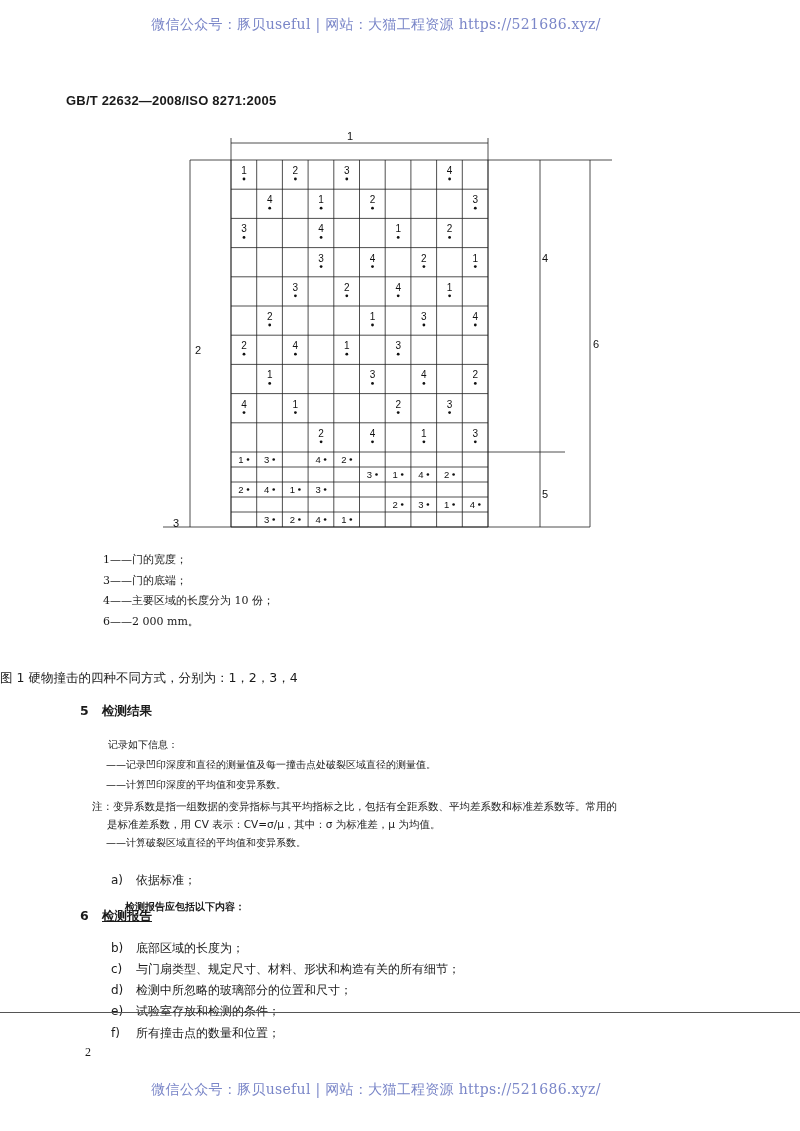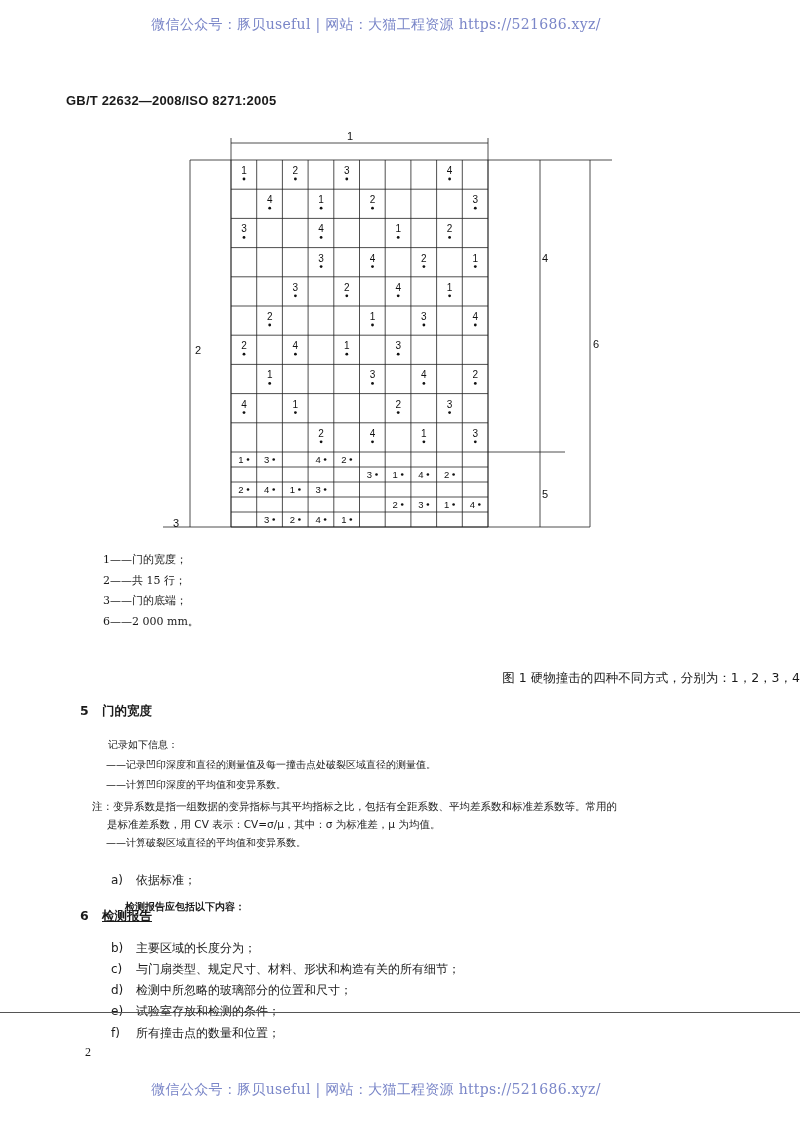--- a/index.html
+++ b/index.html
@@ -17,21 +17,21 @@
   .wm-top { top:16px; }
   .wm-bottom { top:1081px; }
   .std-header {
     position:absolute; left:66px; top:93px; font-size:13px; font-weight:bold;
     font-family:"Liberation Sans", "DejaVu Sans", sans-serif; letter-spacing:0.2px;
   }
   svg text { font-family:"Liberation Sans", "DejaVu Sans", sans-serif; fill:#111; }
   .legend { position:absolute; left:103px; top:550px; font-size:11px; line-height:20.5px; }
   .legend div { white-space:nowrap; }
   .fig-caption {
-    position:absolute; left:0; width:800px; text-align:right; top:670px;
+    position:absolute; left:0; width:800px; text-align:left; top:670px;
     font-size:12.5px; font-family:"DejaVu Sans", sans-serif;
   }
   .sec-heading { position:absolute; left:80px; font-size:12.5px; font-weight:bold; font-family:"DejaVu Sans", sans-serif; }
   .sec-heading .num { display:inline-block; width:22px; }
   .para { position:absolute; font-size:10px; white-space:nowrap; font-family:"DejaVu Sans", sans-serif; }
   .note { position:absolute; font-size:10.5px; white-space:nowrap; font-family:"DejaVu Sans", sans-serif; }
   .list-item { position:absolute; left:111px; font-size:12px; white-space:nowrap; font-family:"DejaVu Sans", sans-serif; }
   .list-item .mk { display:inline-block; width:25px; }
   .hr-line { position:absolute; left:0; top:1012px; width:800px; height:1px; background:#555; }
   .page-num { position:absolute; left:85px; top:1045px; font-size:12px; font-family:"Liberation Serif", serif; }
@@ -215,44 +215,44 @@
       <circle cx="299.4" cy="519.5" r="1.3" fill="#111"></circle>
       <text x="318.1" y="523" font-size="9.5" text-anchor="middle">4</text>
       <circle cx="325.1" cy="519.5" r="1.3" fill="#111"></circle>
       <text x="343.8" y="523" font-size="9.5" text-anchor="middle">1</text>
       <circle cx="350.8" cy="519.5" r="1.3" fill="#111"></circle>
     </g>
 </svg>
 
 <div class="legend">
   <div>1——门的宽度；</div>
-  <div>2——共 15 行；</div>
   <div>3——门的底端；</div>
+  <div>4——主要区域的长度分为 10 份；</div>
   <div>6——2 000 mm。</div>
 </div>
 
 <div class="fig-caption">图 1    硬物撞击的四种不同方式，分别为：1，2，3，4</div>
 
 <div class="sec-heading" style="top:703px;">
-  <span class="num">5</span><span>门的宽度</span>
+  <span class="num">5</span><span>检测结果</span>
 </div>
 <div class="para" style="left:108px;top:738px;">记录如下信息：</div>
 <div class="para" style="left:106px;top:758px;">——记录凹印深度和直径的测量值及每一撞击点处破裂区域直径的测量值。</div>
 <div class="para" style="left:106px;top:778px;">——计算凹印深度的平均值和变异系数。</div>
 <div class="note" style="left:92px;top:800px;">注：变异系数是指一组数据的变异指标与其平均指标之比，包括有全距系数、平均差系数和标准差系数等。常用的</div>
 <div class="note" style="left:107px;top:818px;">是标准差系数，用 CV 表示：CV=σ/μ，其中：σ 为标准差，μ 为均值。</div>
 <div class="para" style="left:106px;top:836px;">——计算破裂区域直径的平均值和变异系数。</div>
 
 <div class="sec-heading" style="top:908px;text-decoration:underline;">
   <span class="num">6</span><span>检测报告</span>
 </div>
 <div class="para" style="left:125px;top:900px;font-weight:bold;">检测报告应包括以下内容：</div>
 
 <div class="list-item" style="top:872px;"><span class="mk">a)</span><span>依据标准；</span></div>
-<div class="list-item" style="top:940px;"><span class="mk">b)</span><span>主要区域的长度分为；</span></div>
+<div class="list-item" style="top:940px;"><span class="mk">b)</span><span>底部区域的长度为；</span></div>
 <div class="list-item" style="top:961px;"><span class="mk">c)</span><span>与门扇类型、规定尺寸、材料、形状和构造有关的所有细节；</span></div>
 <div class="list-item" style="top:982px;"><span class="mk">d)</span><span>检测中所忽略的玻璃部分的位置和尺寸；</span></div>
 <div class="list-item" style="top:1003px;"><span class="mk">e)</span><span>试验室存放和检测的条件；</span></div>
 <div class="list-item" style="top:1025px;"><span class="mk">f)</span><span>所有撞击点的数量和位置；</span></div>
 
 <div class="hr-line"></div>
 
 <div class="page-num">2</div>
 
 <div class="watermark wm-bottom">微信公众号：豚贝useful  |  网站：大猫工程资源  https://521686.xyz/</div>

